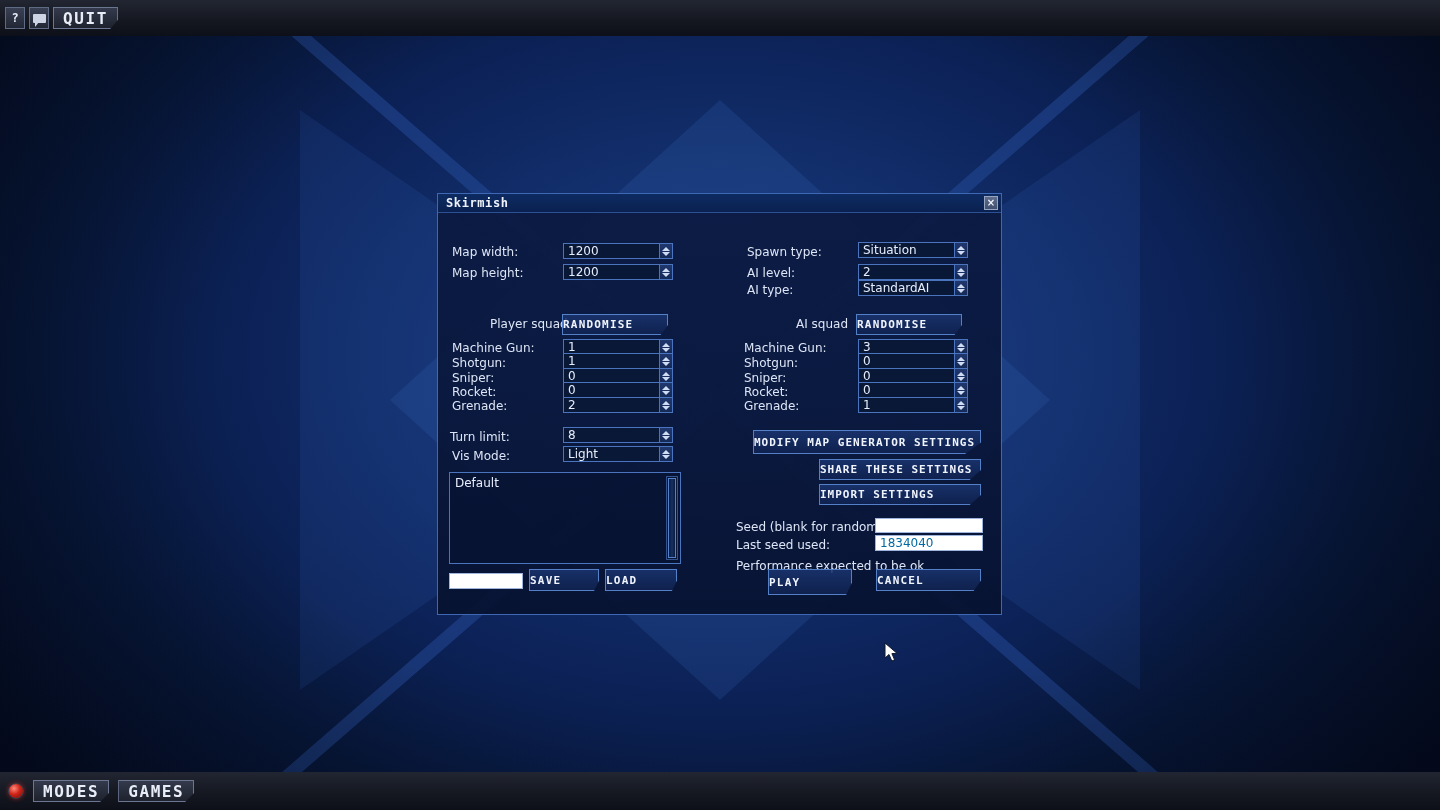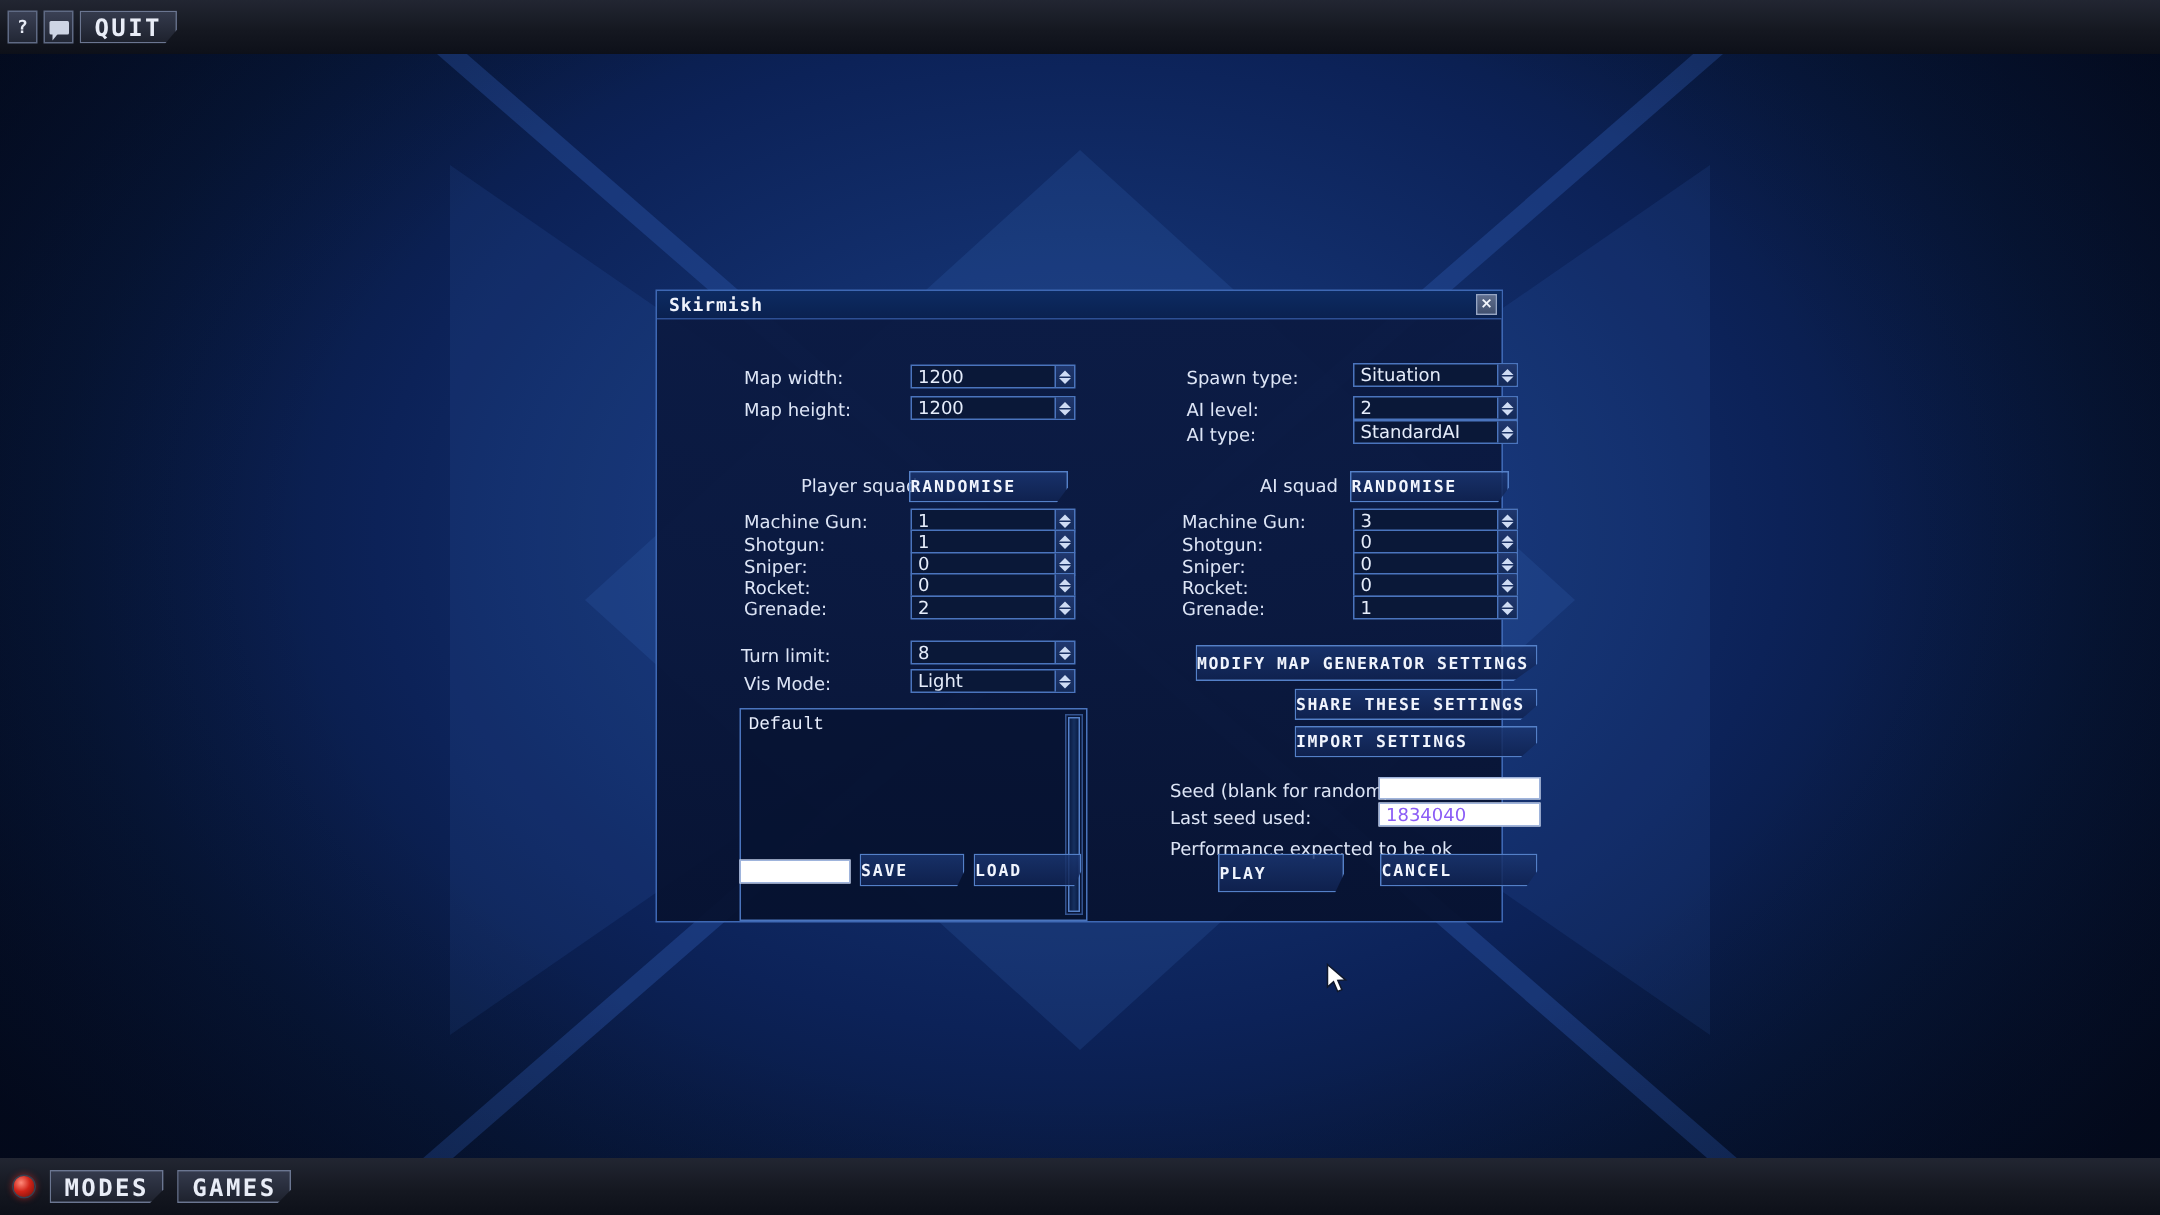--- a/index.html
+++ b/index.html
@@ -153,21 +153,21 @@
     width: 14px; height: 14px;
     background: linear-gradient(180deg,#5f6d8c,#41506f);
     border: 1px solid #97a5c2;
     color: #f2f5fc;
     font-size: 10px; font-weight: bold;
     display: flex; align-items: center; justify-content: center;
     font-family: "DejaVu Sans", sans-serif;
     line-height: 1;
   }
 
-  #body { position: relative; width: 100%; height: calc(100% - 19px); margin-left: 44px; }
+  #body { position: relative; width: 100%; height: calc(100% - 19px); }
 
   .lbl { color: #dde5f6; font-size: 12px; white-space: nowrap; }
   .abs { position: absolute; }
 
   
   .spin {
     position: absolute;
     height: 16px;
     background: #0a1838;
     border: 1px solid #4a74bd;
@@ -193,21 +193,21 @@
     width: 0; height: 0; border-style: solid; border-color: transparent;
   }
   .arrow-up { border-width: 0 4px 4px 4px; border-bottom-color: #cfdcf4; }
   .arrow-dn { border-width: 4px 4px 0 4px; border-top-color: #cfdcf4; }
 
   
   .wfield {
     position: absolute;
     background: #ffffff;
     border: 1px solid #9fb4dc;
-    color: #8b5cf6;
+    color: #0369a1;
     font-size: 12px;
     display: flex; 
     padding-left: 4px;
     overflow: hidden; white-space: nowrap;
   }
 
   
   .btn {
     position: absolute;
     background: linear-gradient(180deg, rgba(26,53,112,.85) 0%, rgba(16,35,82,.85) 100%);
@@ -454,21 +454,21 @@
 
     <span class="lbl abs" style="left:14px; top:236px;">Vis Mode:</span>
     <div class="spin" style="left:125px; top:233px; width:110px;">
       <div class="val">Light</div>
       <div class="arrows">
           <span class="arrow-up"></span>
           <span class="arrow-dn"></span>
         </div>
     </div>
 
-    <div id="listbox" style="left:11px; top:259px; width:232px; height:142px;font-family:Liberation Mono, monospace;">
+    <div id="listbox" style="left:11px; top:259px; width:232px; height:92px;">
       <div class="item">Default</div>
       <div class="sbar">
         <div class="sthumb"></div>
       </div>
     </div>
 
     <div class="btn wide" style="left:315px; top:217px; width:228px; height:24px;">
       <span>MODIFY MAP GENERATOR SETTINGS</span>
     </div>
     <div class="btn wide" style="left:381px; top:246px; width:162px; height:21px;">

